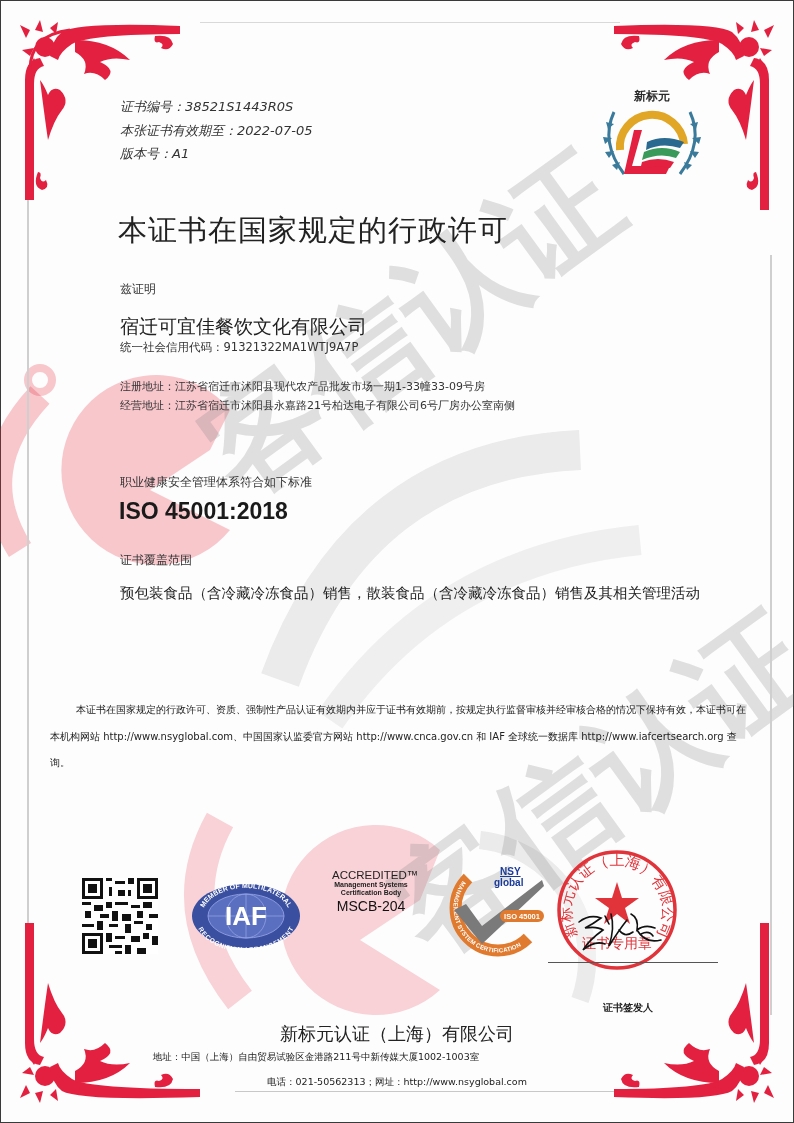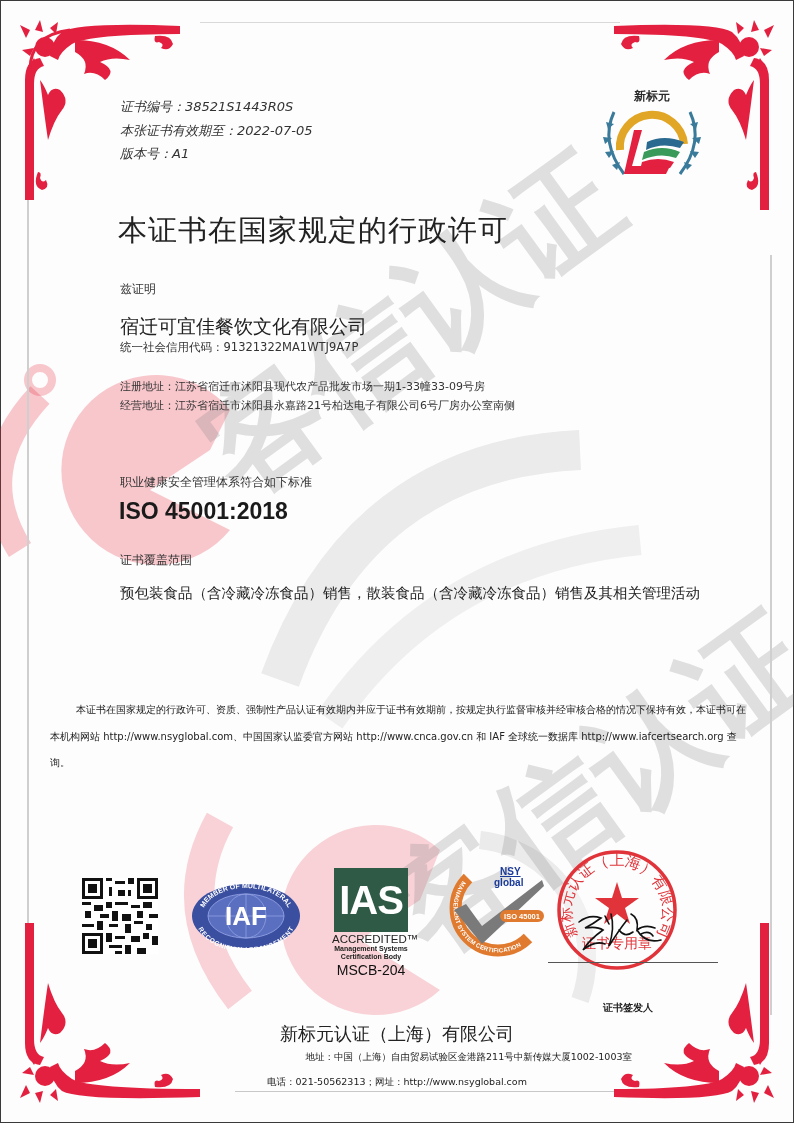--- a/index.html
+++ b/index.html
@@ -48,21 +48,21 @@
   .ias-acc { font-family: "Liberation Sans", sans-serif; font-size: 11.5px; color: #222; margin-top: 1px; }
   .ias-sub { font-family: "Liberation Sans", sans-serif; font-size: 7px; text-align: center; line-height: 8px; font-weight: bold; color: #222; }
   .ias-code { font-family: "Liberation Sans", sans-serif; font-size: 14px; text-align: center; font-weight: normal; color: #111; margin-top: 1px; }
   .nsy { position: absolute; left: 432px; top: 866px; width: 116px; height: 96px; }
   .seal { position: absolute; left: 555px; top: 848px; width: 124px; height: 124px; }
   .sig-line { position: absolute; left: 548px; top: 962px; width: 170px; height: 1px; background: #555; }
   .signature { position: absolute; left: 575px; top: 900px; width: 90px; height: 60px; }
   .issuer-label { position: absolute; left: 603px; top: 1001px; font-size: 10px; font-weight: bold; color: #222; font-family: "DejaVu Serif", serif; }
 
   .issuer-name { position: absolute; left: 0; width: 794px; top: 1022px; text-align: center; font-size: 18px; color: #222; }
-  .issuer-addr { position: absolute; left: 0; width: 632px; top: 1051px; text-align: right; font-size: 9.5px; color: #222; }
+  .issuer-addr { position: absolute; left: 0; width: 632px; top: 1051px; text-align: center; font-size: 9.5px; color: #222; }
   .issuer-tel { position: absolute; left: 0; width: 794px; top: 1068px; text-align: center; font-size: 9.5px; color: #222; margin-top: 8px; }
 </style>
 </head>
 <body>
 
 <div class="frame-outer"></div>
 
 <svg class="watermark" style="left:-20px;top:340px" width="380" height="240" viewBox="0 0 380 240">
   <circle cx="60" cy="40" r="12" fill="none" stroke="rgba(230,40,60,0.25)" stroke-width="8"></circle>
   <path d="M60 55 Q -10 130 40 210" fill="none" stroke="rgba(230,40,60,0.25)" stroke-width="26"></path>
@@ -229,21 +229,20 @@
     <ellipse cx="56" cy="34" rx="20" ry="22"></ellipse>
       <line x1="18" y1="34" x2="94" y2="34"></line>
       <line x1="56" y1="12" x2="56" y2="56"></line>
   </g>
   <text font-size="7" fill="#fff" font-family="Liberation Sans, sans-serif" font-weight="bold"><textPath href="#iafTop" startOffset="50%" text-anchor="middle">MEMBER OF MULTILATERAL</textPath></text>
   <text font-size="6.5" fill="#fff" font-family="Liberation Sans, sans-serif" font-weight="bold" dy="6"><textPath href="#iafBot" startOffset="50%" text-anchor="middle">RECOGNITION ARRANGEMENT</textPath></text>
   <text x="56" y="43" text-anchor="middle" font-size="26" font-weight="bold" fill="#fff" font-family="Liberation Sans, sans-serif">IAF</text>
 </svg>
 
 <div class="ias">
-  <div class="ias-box">IAS</div>
   <div class="ias-acc">ACCREDITED™</div>
   <div class="ias-sub">Management Systems</div>
   <div class="ias-sub">Certification Body</div>
   <div class="ias-code">MSCB-204</div>
 </div>
 
 <svg class="nsy" viewBox="0 0 116 96">
   <defs>
     <path id="nsyRing" d="M36 12 A 38 38 0 1 0 96 72"></path>
   </defs>

